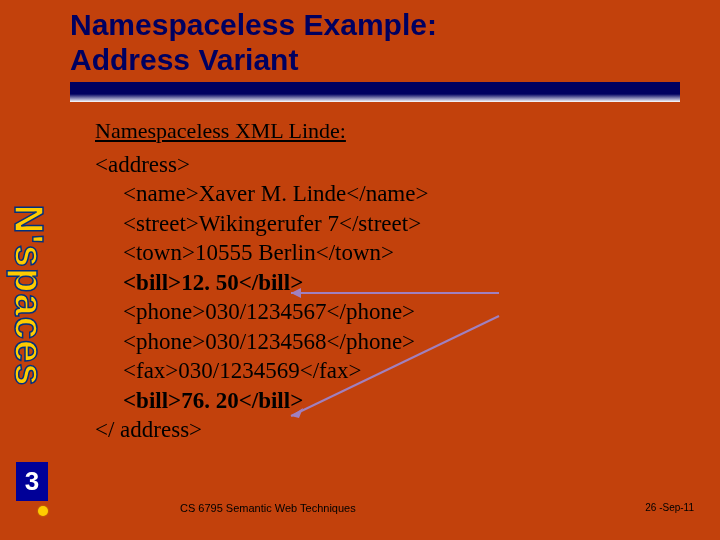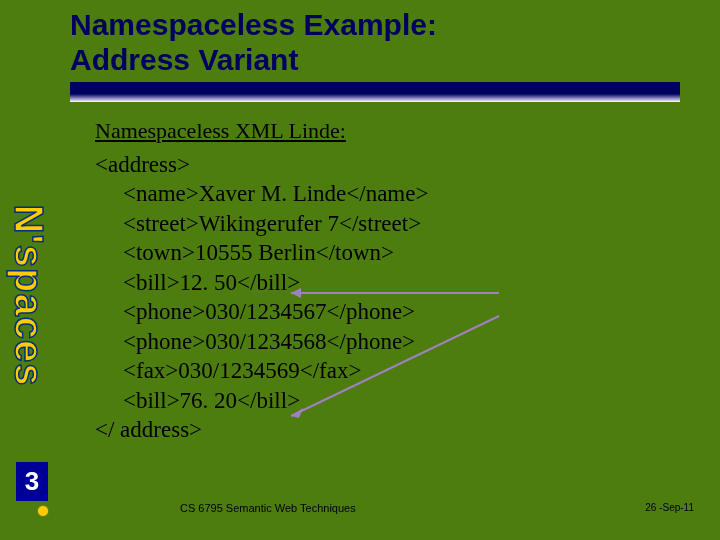--- a/index.html
+++ b/index.html
@@ -1,23 +1,23 @@
 <!DOCTYPE html>
 <html><head>
 <meta charset="utf-8">
 <style>
   * { margin: 0; padding: 0; box-sizing: border-box; }
   html, body { width: 720px; height: 540px; overflow: hidden; font-family: Arial, Helvetica, sans-serif; background: #fff; }
-  .slide { position: relative; width: 720px; height: 540px; background: #4d7c0f; }
+  .slide { position: relative; width: 720px; height: 540px; background: #c2410c; }
   .title { position: absolute; left: 70px; top: 8px; width: 600px; font-size: 30px; font-weight: bold; color: #000060; line-height: 1.15; }
   .title-bar { position: absolute; left: 70px; top: 82px; width: 610px; height: 20px; background: linear-gradient(to bottom, #000060 0%, #000060 60%, #ffffff 100%); }
   .subhead { position: absolute; left: 95px; top: 118px; font-family: "Times New Roman", Times, serif; font-size: 22px; color: #000; text-decoration: underline; }
   .code { position: absolute; left: 95px; top: 150px; font-family: "Times New Roman", Times, serif; font-size: 23px; line-height: 1.28; color: #000; white-space: pre; }
   .indent { display: inline-block; width: 28px; }
-  .bold { font-weight: normal; margin-top: 39px; }
+  .bold { font-weight: bold; margin-top: 39px; }
   .anno-box { position: absolute; left: 498px; top: 277px; width: 198px; padding: 4px 8px 6px 8px; border: 2px solid #a080c0; font-family: "Times New Roman", Times, serif; font-size: 21px; font-style: italic; line-height: 1.15; color: #000; background: #fff; }
   .anno-box .keyword { font-weight: bold; font-style: italic; }
   .arrow { position: absolute; pointer-events: none; }
   .sidebar { position: absolute; left: 6px; top: 170px; width: 44px; height: 250px; display: flex; align-items: center; justify-content: center; }
   .sidebar-text { transform: rotate(90deg); font-family: Arial, sans-serif; font-size: 40px; font-weight: 900; color: #ffcc00; -webkit-text-stroke: 1.5px #003080; letter-spacing: 1px; white-space: nowrap; }
   .slide-num { position: absolute; left: 16px; top: 462px; width: 32px; text-align: center; font-size: 26px; font-weight: bold; color: #fff; background: #000098; padding: 4px 0; }
   .bullet { position: absolute; left: 38px; top: 506px; width: 10px; height: 10px; background: #ffcc00; border-radius: 50%; box-shadow: 0 0 2px #cc9900; }
   .footer { position: absolute; left: 180px; top: 502px; font-size: 11px; color: #000; }
   .date { position: absolute; right: 26px; top: 502px; font-size: 10px; color: #000; }
 </style>

